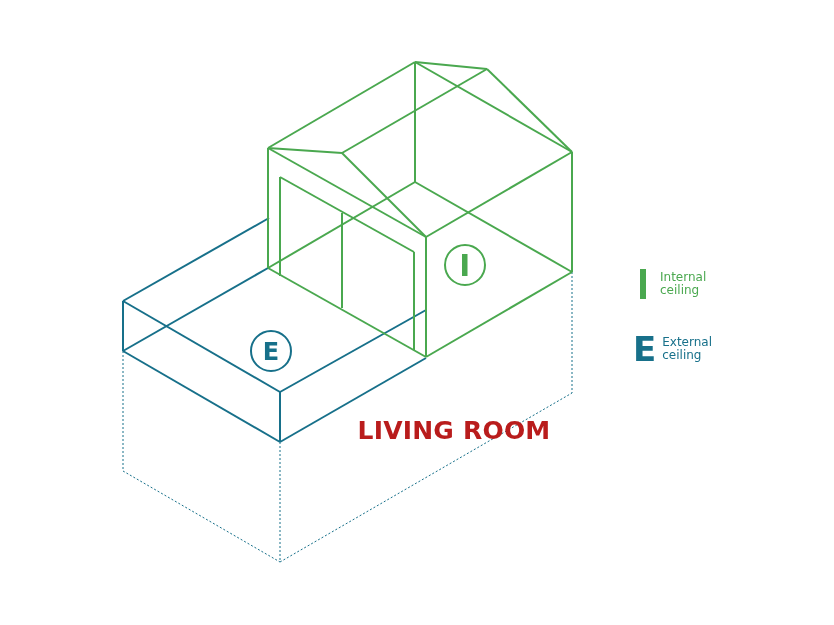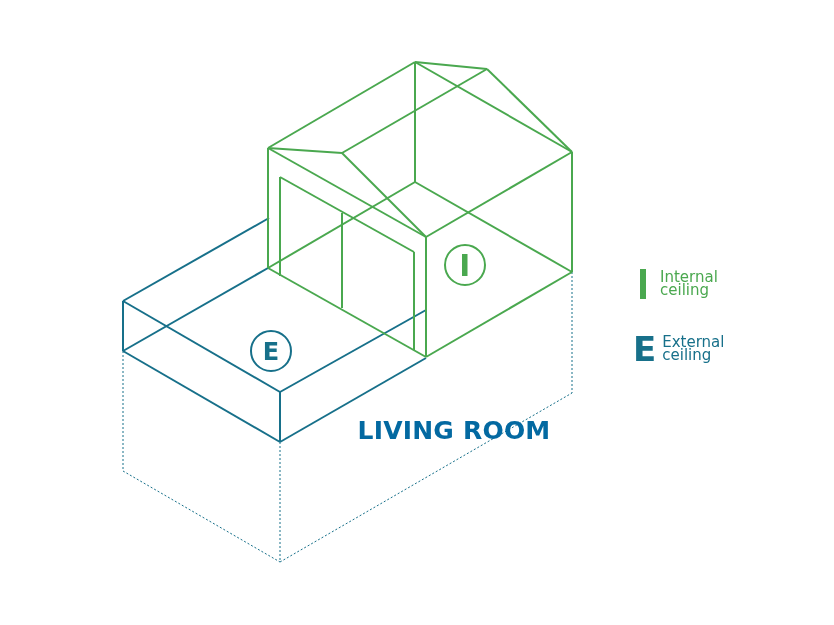--- a/index.html
+++ b/index.html
@@ -1,22 +1,22 @@
 <!DOCTYPE html>
 <html><head>
 <meta charset="utf-8">
 <style>
   html, body { margin:0; padding:0; background:#ffffff; }
   body { width:834px; height:625px; position:relative; overflow:hidden; font-family:"DejaVu Sans", sans-serif; }
   svg.diagram { position:absolute; left:0; top:0; }
-  .title { position:absolute; left:330px; top:413px; width:248px; text-align:center; color:#0369a1; font-family:"DejaVu Sans", sans-serif; font-weight:bold; font-size:25px; line-height:35px; letter-spacing:0.2px; }
+  .title { position:absolute; left:330px; top:413px; width:248px; text-align:center; color:#b91c1c; font-family:"DejaVu Sans", sans-serif; font-weight:bold; font-size:25px; line-height:35px; letter-spacing:0.2px; }
   .legend-item { position:absolute; display:flex; align-items:center; }
   .legend-glyph-i { width:6px; height:30px; background:#4aa84f; margin-right:14px; }
   .legend-glyph-e { font-family:"DejaVu Sans", sans-serif; font-weight:bold; font-size:34px; line-height:34px; color:#17708a; margin-right:6px; }
-  .legend-label { font-size:15px; line-height:13px; white-space:pre-line; }
+  .legend-label { font-size:12px; line-height:13px; white-space:pre-line; }
   .legend-label.i { color:#4aa84f; }
   .legend-label.e { color:#17708a; }
 </style>
 </head>
 <body>
 
 <svg class="diagram" width="834" height="625" viewBox="0 0 834 625">
 
   <g stroke="#17708a" stroke-width="1" stroke-dasharray="2,2" fill="none">
     <line x1="123" y1="351" x2="123" y2="471"></line>

